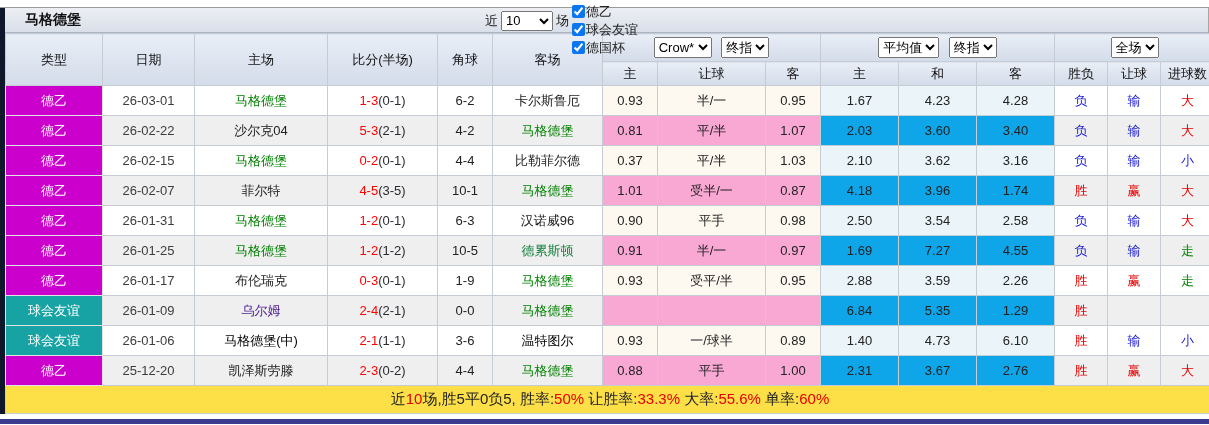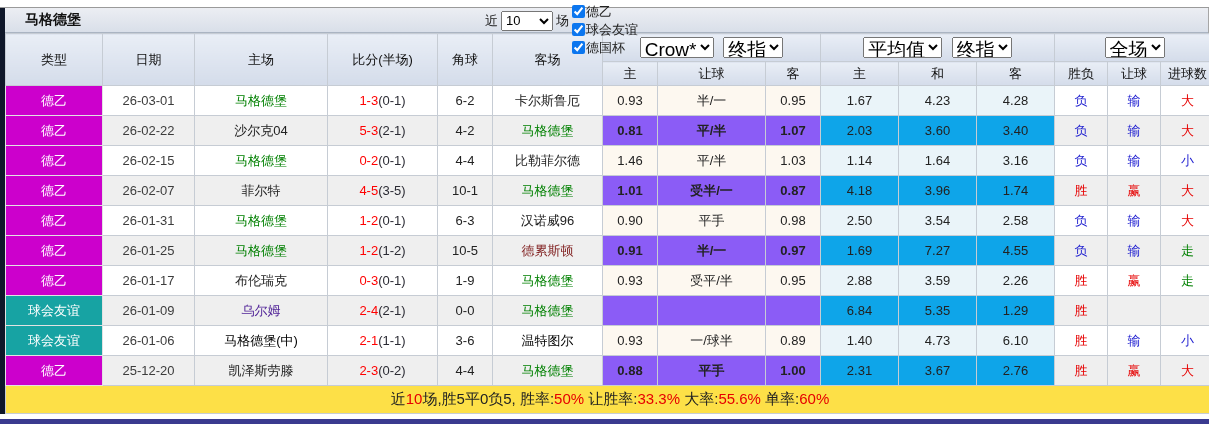--- a/index.html
+++ b/index.html
@@ -27,27 +27,27 @@
 
   
   table { border-collapse:collapse; table-layout:fixed; width:1209px; }
   th, td { border:1px solid #c6ccd4; text-align:center; overflow:hidden; white-space:nowrap; }
   thead th {
     background:linear-gradient(#e9eef6,#d4dcea);
     font-weight:normal; font-size:13px; color:#111;
   }
   thead tr.hrow1 th { height:28px; }
   thead tr.hrow2 th { height:24px; }
-  thead select { font-size:19px; height:21px; margin:0 3px; }
+  thead select { font-size:13px; height:21px; margin:0 3px; }
   tbody td { height:30px; font-size:13px; }
   tbody td.c-type { color:#fff; font-size:13px; border-color:#e2e2e2; }
   tr.odd td.c-plain { background:#ffffff;margin-left:13px; }
   tr.even td.c-plain { background:#efefef; }
   tr.odd td.c-cream { background:#fdf8f0; }
-  tr.even td.c-cream { background:#8b5cf6;font-weight:bold; }
+  tr.even td.c-cream { background:#f9a8d4; }
   tr.odd td.c-blue { background:#eaf4f9; }
   tr.even td.c-blue { background:#0ea5e9; }
   .score-main { color:#f00; }
   .score-half { color:#2a2a33; }
   .date-cell { color:#3c3c3c; }
 
   tfoot td { height:28px; background:#fde047; font-size:15px; color:#222; border:1px solid #c6ccd4; }
   .red { color:#e60000; }
 
   .bottom-gap { height:5px; background:#fff; }
@@ -162,25 +162,25 @@
           <td class="c-plain"><span style="color:#1d1dd0">输</span></td>
           <td class="c-plain"><span style="color:#e60000">大</span></td>
         </tr>
         <tr class="odd">
           <td class="c-type" style="background: rgb(204, 0, 204);">德乙</td>
           <td class="c-plain date-cell">26-02-15</td>
           <td class="c-plain"><span style="color:#008000">马格德堡</span></td>
           <td class="c-plain"><span class="score-main">0-2</span><span class="score-half">(0-1)</span></td>
           <td class="c-plain">4-4</td>
           <td class="c-plain"><span style="color:#222">比勒菲尔德</span></td>
-          <td class="c-cream">1.46</td>
+          <td class="c-cream">0.37</td>
           <td class="c-cream">平/半</td>
           <td class="c-cream">1.03</td>
-          <td class="c-blue">1.14</td>
-          <td class="c-blue">1.64</td>
+          <td class="c-blue">2.10</td>
+          <td class="c-blue">3.62</td>
           <td class="c-blue">3.16</td>
           <td class="c-plain"><span style="color:#1d1dd0">负</span></td>
           <td class="c-plain"><span style="color:#1d1dd0">输</span></td>
           <td class="c-plain"><span style="color:#1d1dd0">小</span></td>
         </tr>
         <tr class="even">
           <td class="c-type" style="background: rgb(204, 0, 204);">德乙</td>
           <td class="c-plain date-cell">26-02-07</td>
           <td class="c-plain"><span style="color:#222">菲尔特</span></td>
           <td class="c-plain"><span class="score-main">4-5</span><span class="score-half">(3-5)</span></td>
@@ -212,21 +212,21 @@
           <td class="c-plain"><span style="color:#1d1dd0">负</span></td>
           <td class="c-plain"><span style="color:#1d1dd0">输</span></td>
           <td class="c-plain"><span style="color:#e60000">大</span></td>
         </tr>
         <tr class="even">
           <td class="c-type" style="background: rgb(204, 0, 204);">德乙</td>
           <td class="c-plain date-cell">26-01-25</td>
           <td class="c-plain"><span style="color:#008000">马格德堡</span></td>
           <td class="c-plain"><span class="score-main">1-2</span><span class="score-half">(1-2)</span></td>
           <td class="c-plain">10-5</td>
-          <td class="c-plain"><span style="color:#7f1d1d">德累斯顿</span></td>
+          <td class="c-plain"><span style="color:#15803d">德累斯顿</span></td>
           <td class="c-cream">0.91</td>
           <td class="c-cream">半/一</td>
           <td class="c-cream">0.97</td>
           <td class="c-blue">1.69</td>
           <td class="c-blue">7.27</td>
           <td class="c-blue">4.55</td>
           <td class="c-plain"><span style="color:#1d1dd0">负</span></td>
           <td class="c-plain"><span style="color:#1d1dd0">输</span></td>
           <td class="c-plain"><span style="color:#008000">走</span></td>
         </tr>

